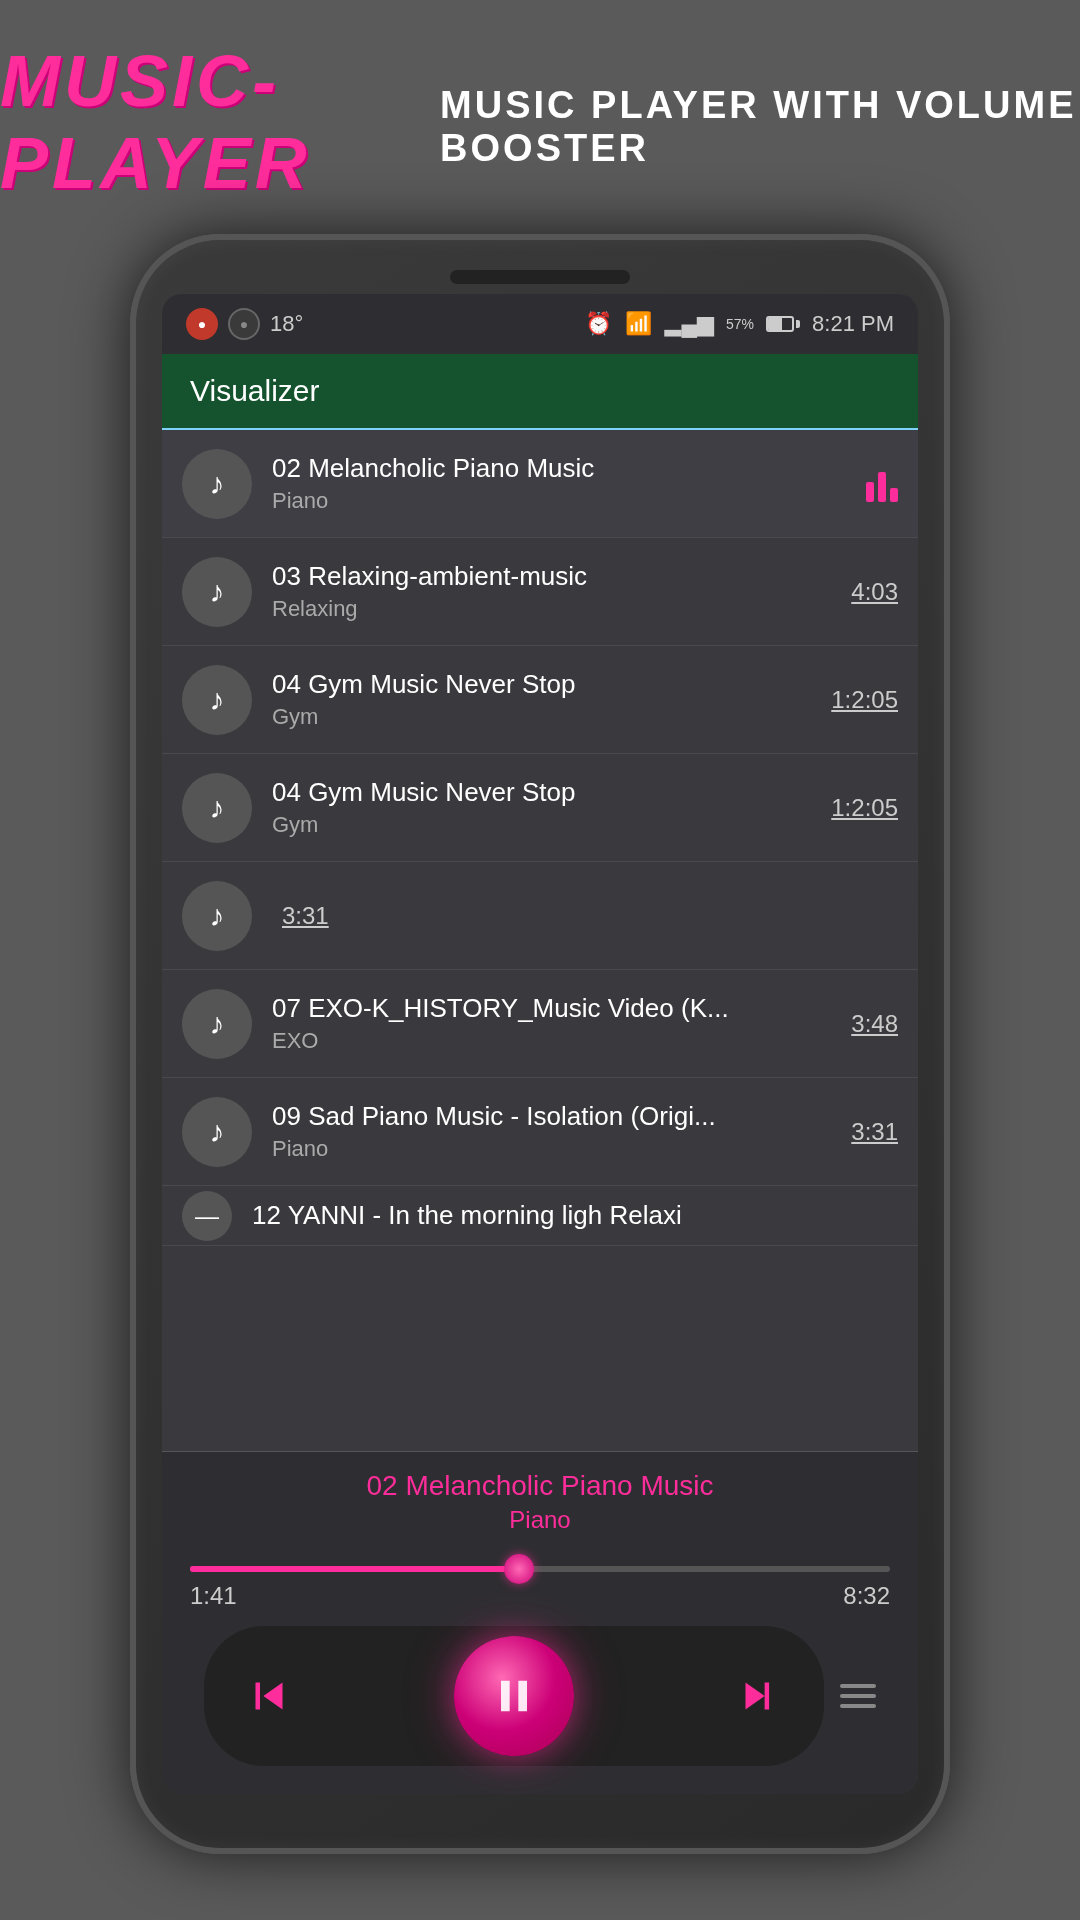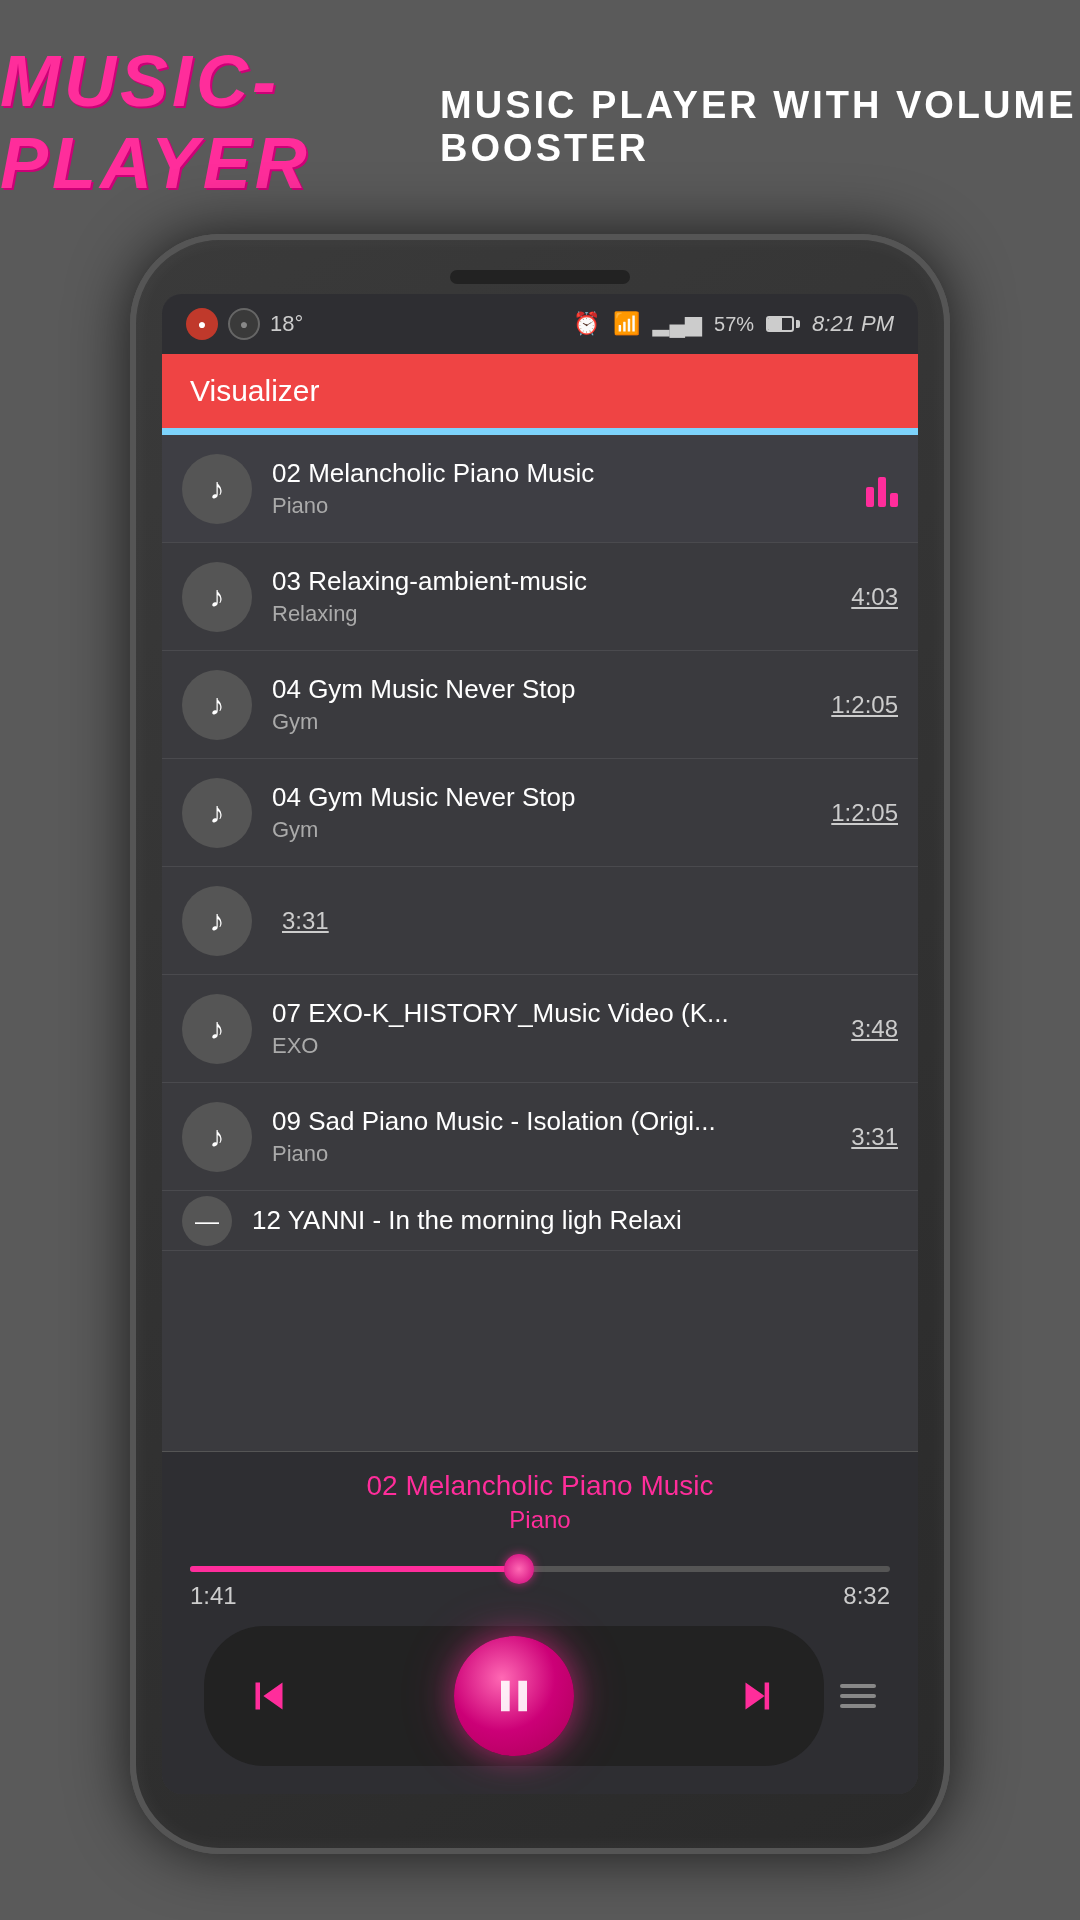--- a/index.html
+++ b/index.html
@@ -122,21 +122,20 @@
 
     .status-right span {
       color: #ccc;
       font-size: 22px;
     }
 
     .status-time {
       color: #fff;
       font-size: 26px;
       font-weight: 500;
-      font-style: italic;
     }
 
     
     .battery-icon {
       display: inline-flex;
       align-items: center;
       gap: 2px;
     }
     .battery-body {
       width: 28px;
@@ -156,22 +155,22 @@
       width: 4px;
       height: 8px;
       background: #ccc;
       border-radius: 0 2px 2px 0;
     }
 
     
     .visualizer-header {
       width: 100%;
       padding: 20px 28px;
-      background: #ef4444;
-      border-bottom: 7px solid #7dd3fc;
+      background: #14532d;
+      border-bottom: 2px solid #7dd3fc;
       flex-shrink: 0;
     }
 
     .visualizer-header span {
       color: #fff;
       font-size: 30px;
       font-weight: 400;
     }
 
     
@@ -413,21 +412,21 @@
         <span class="status-temp">18°</span>
       </div>
       <div class="status-right">
 
         <span style="font-size:22px;">⏰</span>
 
         <span style="color:#ccc;font-size:22px;">📶</span>
 
         <span style="color:#ccc;font-size:22px;">▂▄▆</span>
 
-        <span style="color:#ccc;font-size:20px;">57%</span>
+        <span style="color:#ccc;font-size:14px;">57%</span>
         <div class="battery-icon">
           <div class="battery-body">
               <div class="battery-fill"></div>
             </div>
           <div class="battery-tip"></div>
         </div>
         <span class="status-time">8:21 PM</span>
       </div>
     </div>
 

